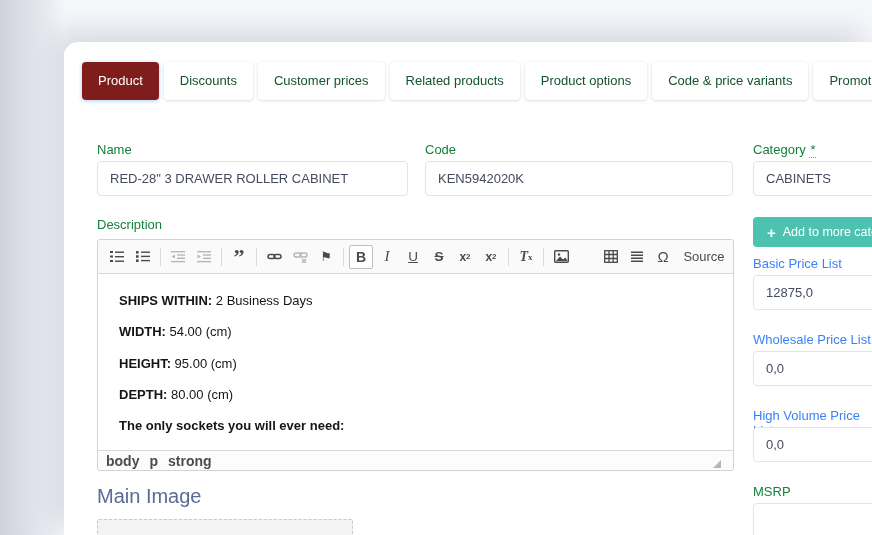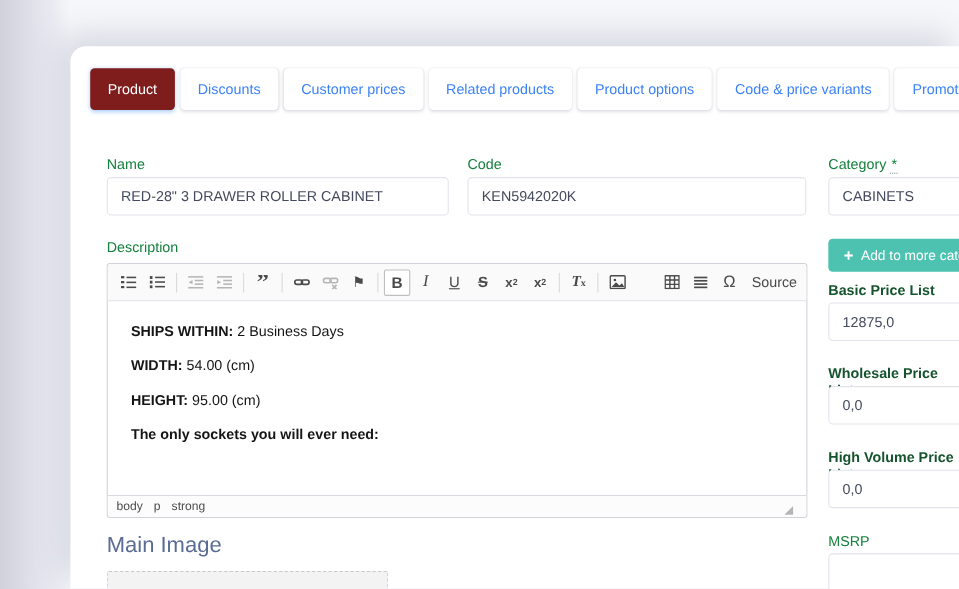--- a/index.html
+++ b/index.html
@@ -4,27 +4,27 @@
 <style>
   html,body{margin:0;padding:0;width:872px;height:535px;overflow:hidden;
     font-family:"Liberation Sans",sans-serif;}
   body{background:linear-gradient(90deg,#cfd1dc 0px,#e9eaf1 46px,#f6f7fa 64px);}
   .card{position:absolute;left:64px;top:42px;width:808px;height:493px;background:#fff;
     border-radius:14px 0 0 0;box-shadow:-10px -10px 28px rgba(100,105,140,.22);}
 
   
   .tabs{position:absolute;left:18px;top:20px;display:flex;gap:5px;}
   .tab{height:38px;line-height:38px;padding:0 16px;background:#fff;border-radius:4px;
-    font-size:13px;color:#3b82f6;box-shadow:0 1px 3px rgba(50,60,90,.14),0 0 2px rgba(50,60,90,.08);
+    font-size:13px;color:#14532d;box-shadow:0 1px 3px rgba(50,60,90,.14),0 0 2px rgba(50,60,90,.08);
     white-space:nowrap;cursor:pointer;}
   .tab.active{background:#7f1d1d;color:#fff;box-shadow:0 1px 4px rgba(74,148,240,.45);}
 
   
   .lbl{position:absolute;font-size:13px;color:#15803d;}
-  .lbl.link{color:#14532d;font-weight:bold;}
+  .lbl.link{color:#3b82f6;}
   .req{border-bottom:1px dotted #8a90a5;padding:0 1px;}
   .inp{position:absolute;height:35px;border:1px solid #e2e4eb;border-radius:4px;background:#fff;
     font-family:"Liberation Sans",sans-serif;font-size:13px;color:#454a5e;padding:0 12px;box-sizing:border-box;outline:none;}
 
   
   .btn-teal{position:absolute;height:30px;background:#4ec2b1;border:none;border-radius:4px;color:#fff;
     font-family:"Liberation Sans",sans-serif;font-size:12.5px;display:flex;align-items:center;gap:7px;
     padding:0 14px;cursor:pointer;white-space:nowrap;}
   .btn-teal .plus{font-size:15px;font-weight:bold;line-height:1;}
 
@@ -50,21 +50,21 @@
     height:14px;overflow:hidden;}
   .glyph-flag{font-size:13px;}
   .glyph-tx{font-family:"Liberation Serif",serif;font-style:italic;font-size:14px;font-weight:bold;}
   .glyph-tx sub{font-size:9px;font-style:normal;}
   .glyph-omega{font-size:15px;}
   .src{width:auto;padding:0 4px;gap:5px;font-size:13px;color:#4a4a4a;}
   .content{height:176px;overflow:hidden;padding:19px 21px;box-sizing:border-box;}
   .content p{margin:0 0 15px 0;font-size:13px;color:#151515;line-height:1.25;}
   .pathbar{height:19px;background:#fcfcfc;border-top:1px solid #d7d9de;display:flex;align-items:center;
     padding:0 8px;position:relative;border-radius:0 0 3px 3px;}
-  .pathbar span{font-size:11px;font-weight:normal;color:#4c4c4c;margin-right:10px;cursor:pointer;text-align:right;}
+  .pathbar span{font-size:14px;font-weight:bold;color:#4c4c4c;margin-right:10px;cursor:pointer;text-align:right;}
   .resize{position:absolute;right:2px;bottom:2px;width:0;height:0;
     border-left:8px solid transparent;border-bottom:8px solid #b6b6b6;cursor:se-resize;}
 
   .h-main{position:absolute;left:33px;top:443px;font-size:20px;color:#5a6b96;font-weight:500;}
   .dropzone{position:absolute;left:33px;top:477px;width:256px;height:46px;background:#f3f3f4;
     border:1px dashed #c9c9c9;border-radius:2px;box-sizing:border-box;}
 </style>
 </head>
 <body>
 
@@ -235,20 +235,21 @@
             <circle cx="6" cy="6.5" r="0.9" fill="#4a4a4a"></circle>
           </svg>
         <span>Source</span>
       </span>
     </div>
 
     <div class="content">
       <p><strong>SHIPS WITHIN:</strong><span> 2 Business Days</span></p>
       <p><strong>WIDTH:</strong><span> 54.00 (cm)</span></p>
       <p><strong>HEIGHT:</strong><span> 95.00 (cm)</span></p>
+      <p><strong>DEPTH:</strong><span> 80.00 (cm)</span></p>
       <p><strong>The only sockets you will ever need:</strong><span></span></p>
     </div>
 
     <div class="pathbar">
       <span>body</span>
       <span>p</span>
       <span>strong</span>
       <span class="resize"></span>
     </div>
   </div>

